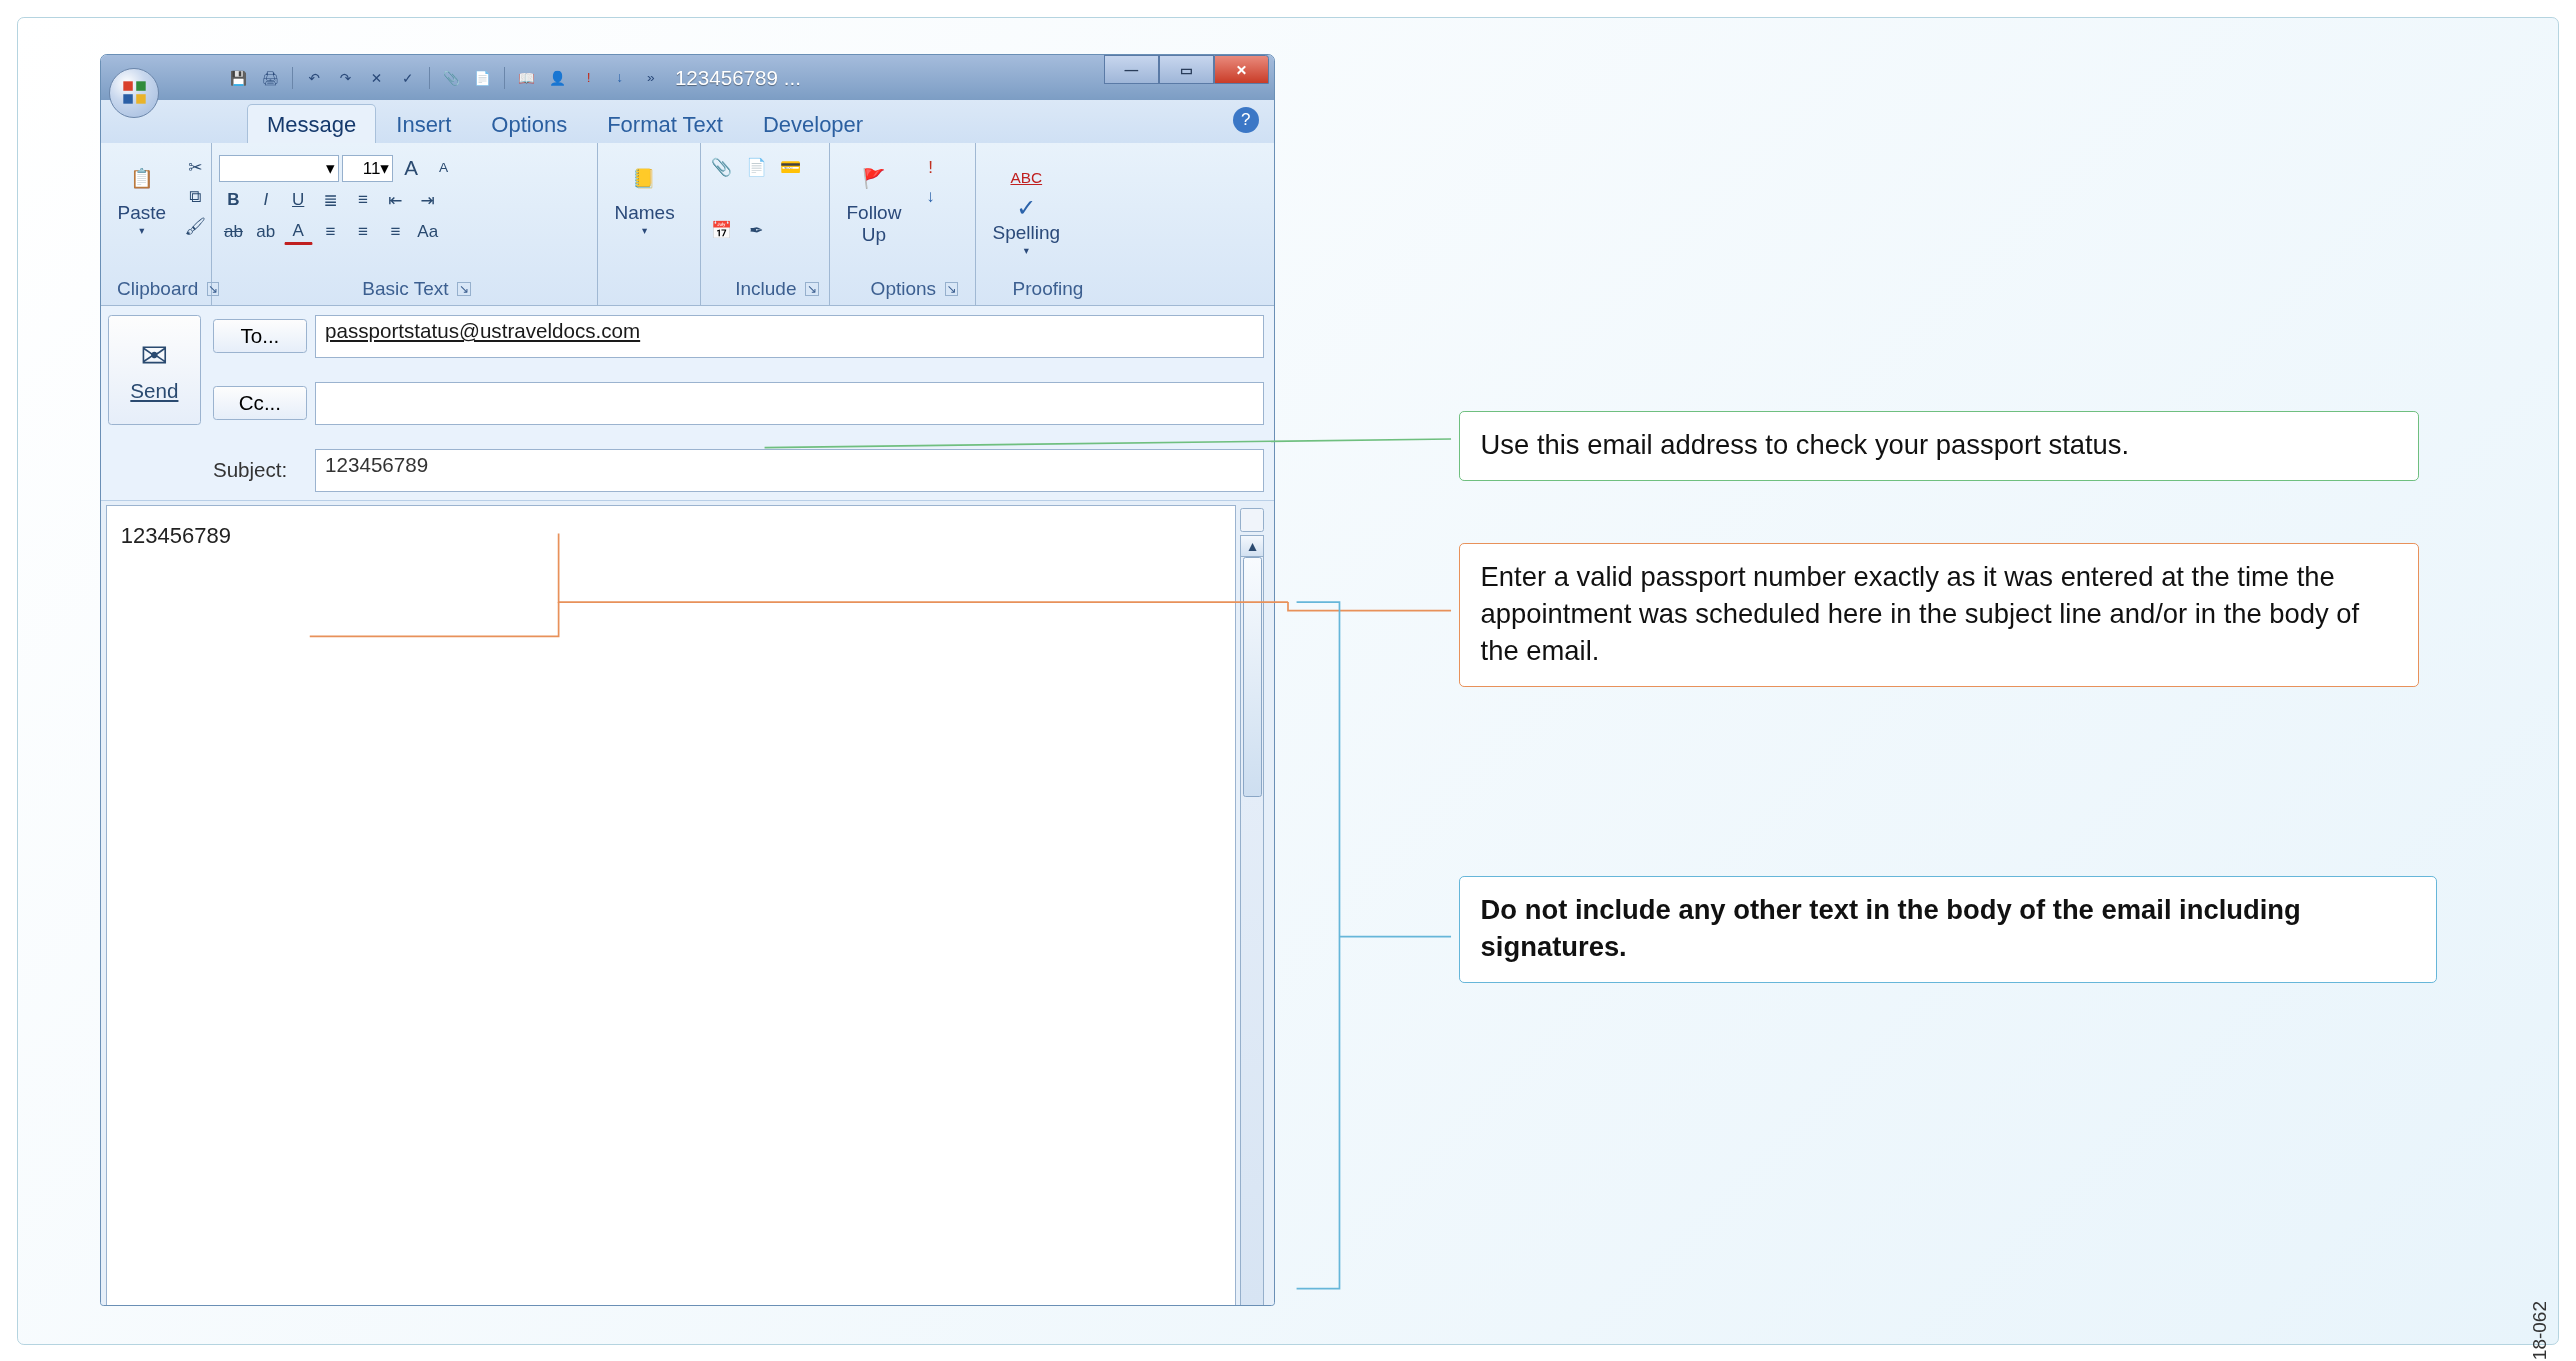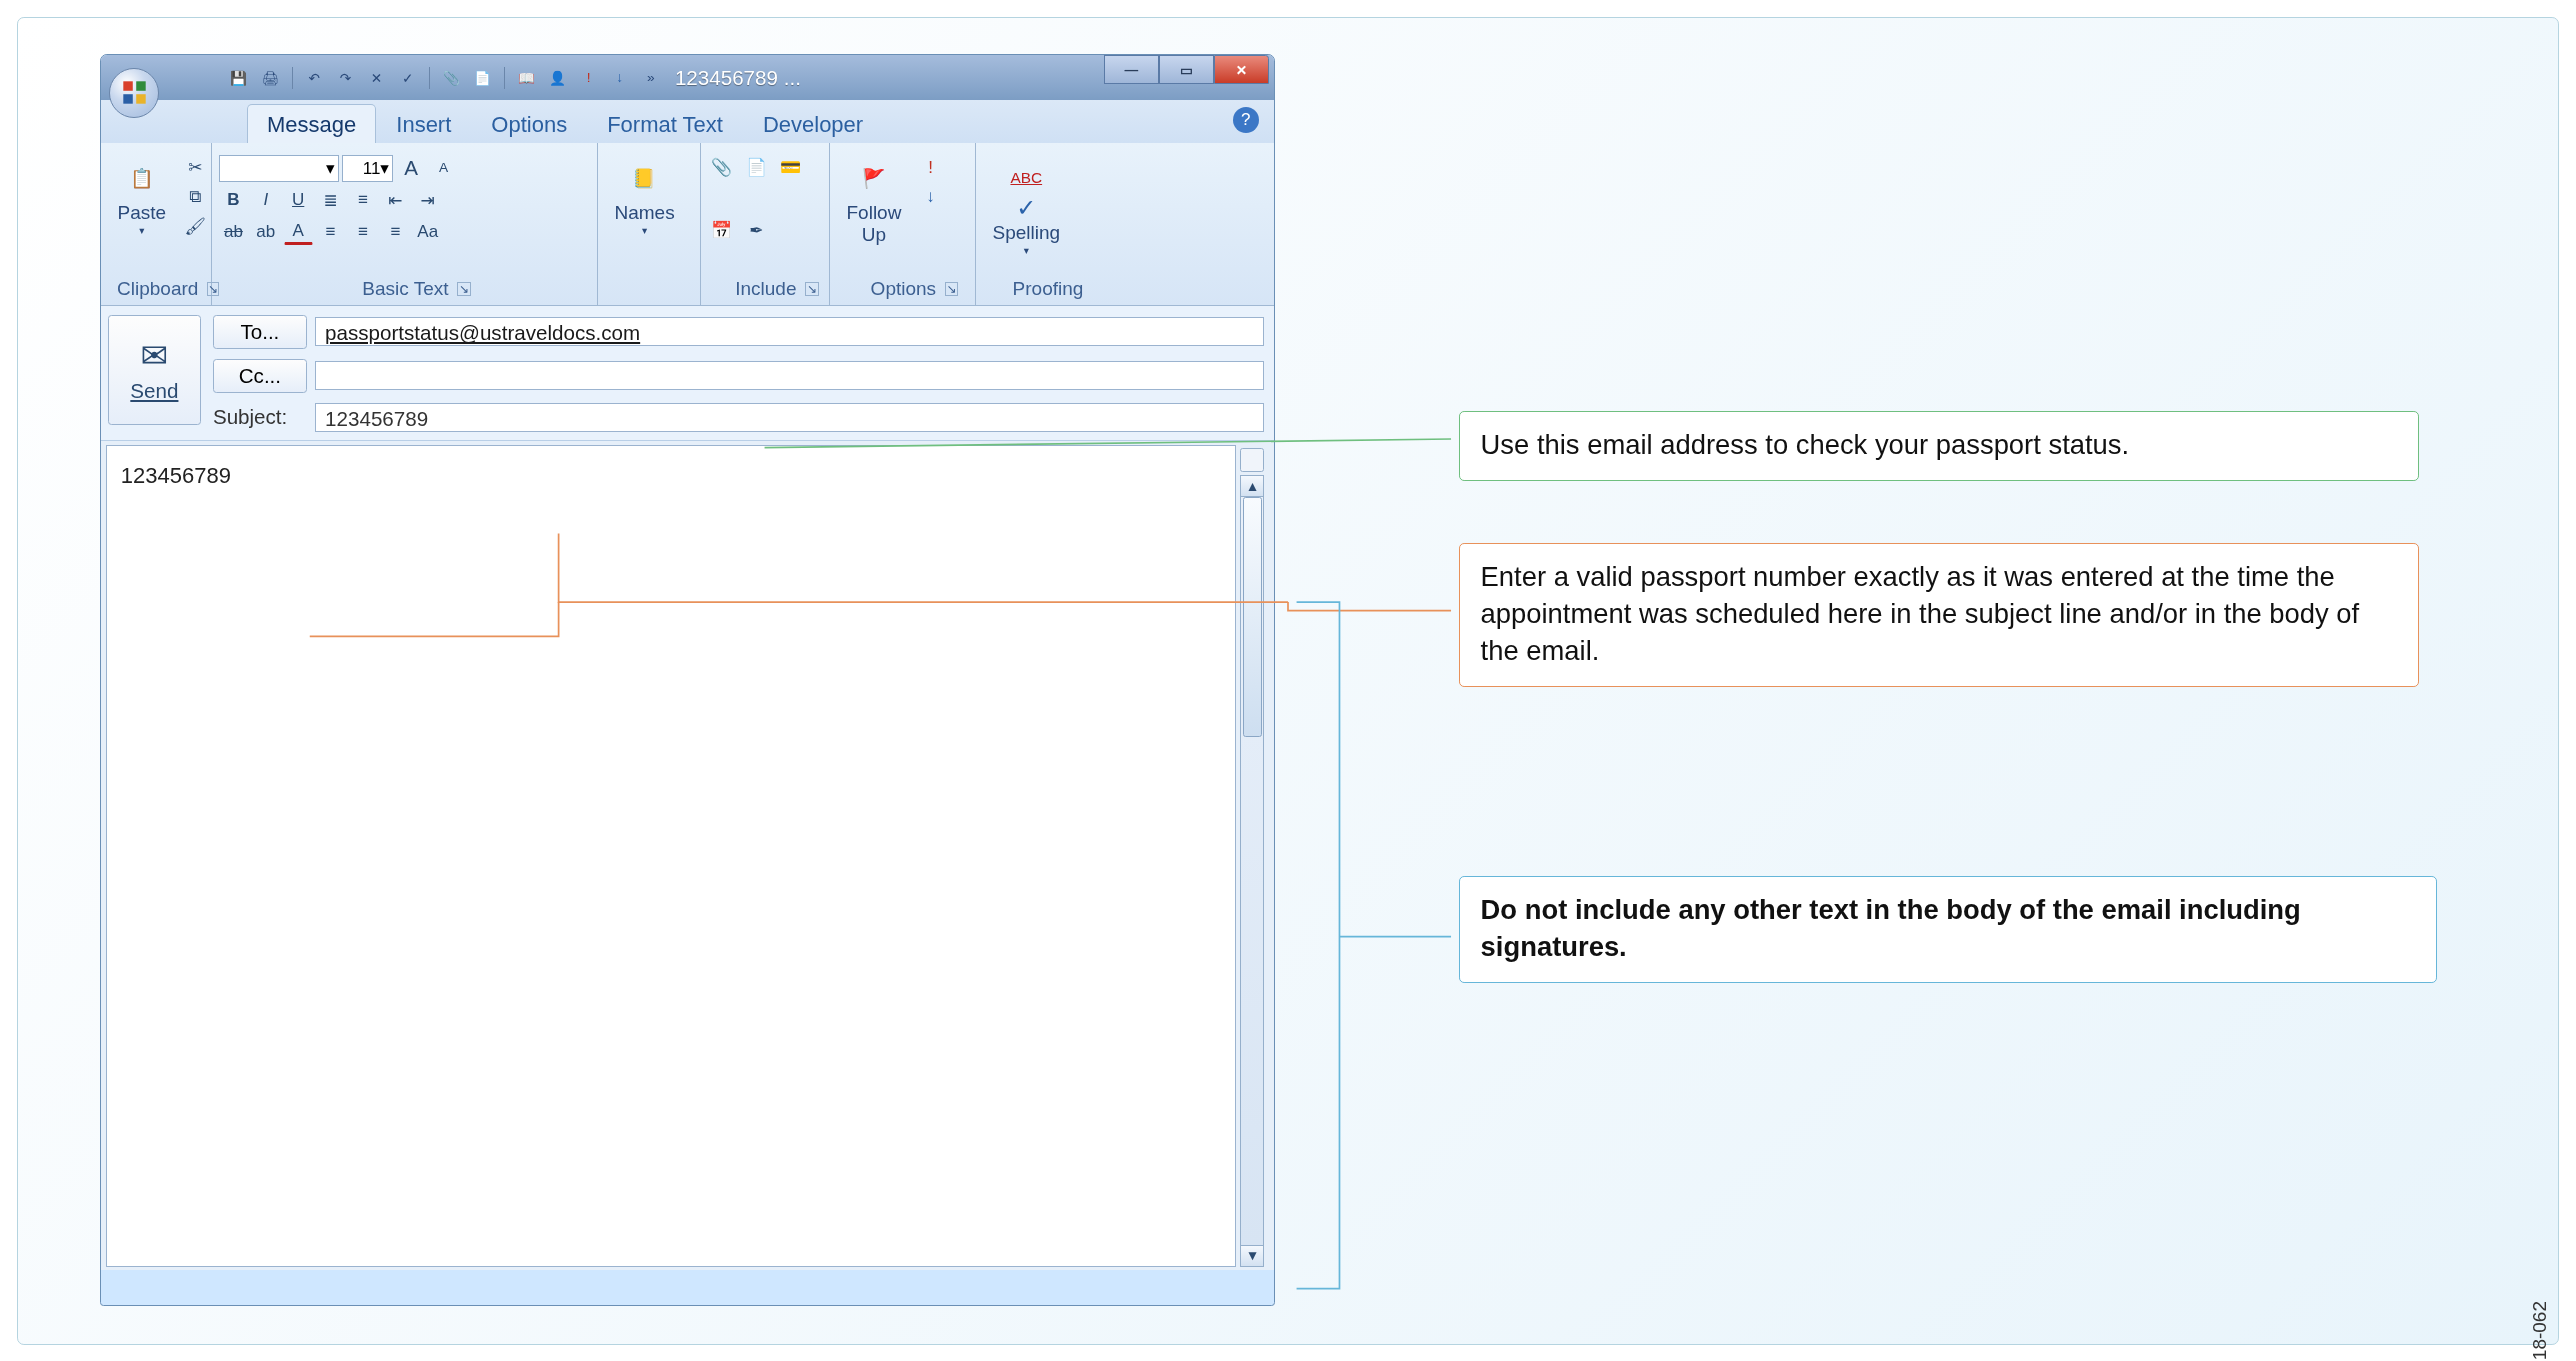--- a/index.html
+++ b/index.html
@@ -182,30 +182,30 @@
 .send-btn {
   width:93px; height:110px;
   background:linear-gradient(#fdfdfd,#e6eef9);
   border:0.9px solid #9bb3cf;
   border-radius:3.4px;
   display:flex;flex-direction:column;align-items:center;justify-content:center;
   font-size:20.6px;color:#2a4a70;
   margin-right: 12px;
 }
 .send-btn .env { font-size:33px; margin-bottom:3.4px; }
-.header-rows { flex:1; display:flex; flex-direction:column; gap:10px; }
+.header-rows { flex:1; display:flex; flex-direction:column; gap:24px; }
 .header-row { display:flex; align-items:center; gap:8.6px; }
 .addr-btn {
   width:94px;height:34px;
   background:linear-gradient(#fdfdfd,#e6eef9);
   border:0.9px solid #9bb3cf;border-radius:3.4px;
   font-size:20.6px;color:#000;
 }
 .addr-input {
-  flex:1;height:29px;background:#fff;border:0.9px solid #9bb3cf;
+  flex:1;height:43px;background:#fff;border:0.9px solid #9bb3cf;
   padding:3.4px 8.6px;font-size:20.6px;color:#333;
 }
 .addr-link { text-decoration:underline; color:#1a1a1a; }
 .subject-label { width:94px; font-size:20.6px; color:#333; }
 
 
 .body-wrap {
   display:flex;
   height: calc(100% - 45px - 43px - 163px - 41px - 129px);
   background:#e6eff9;

